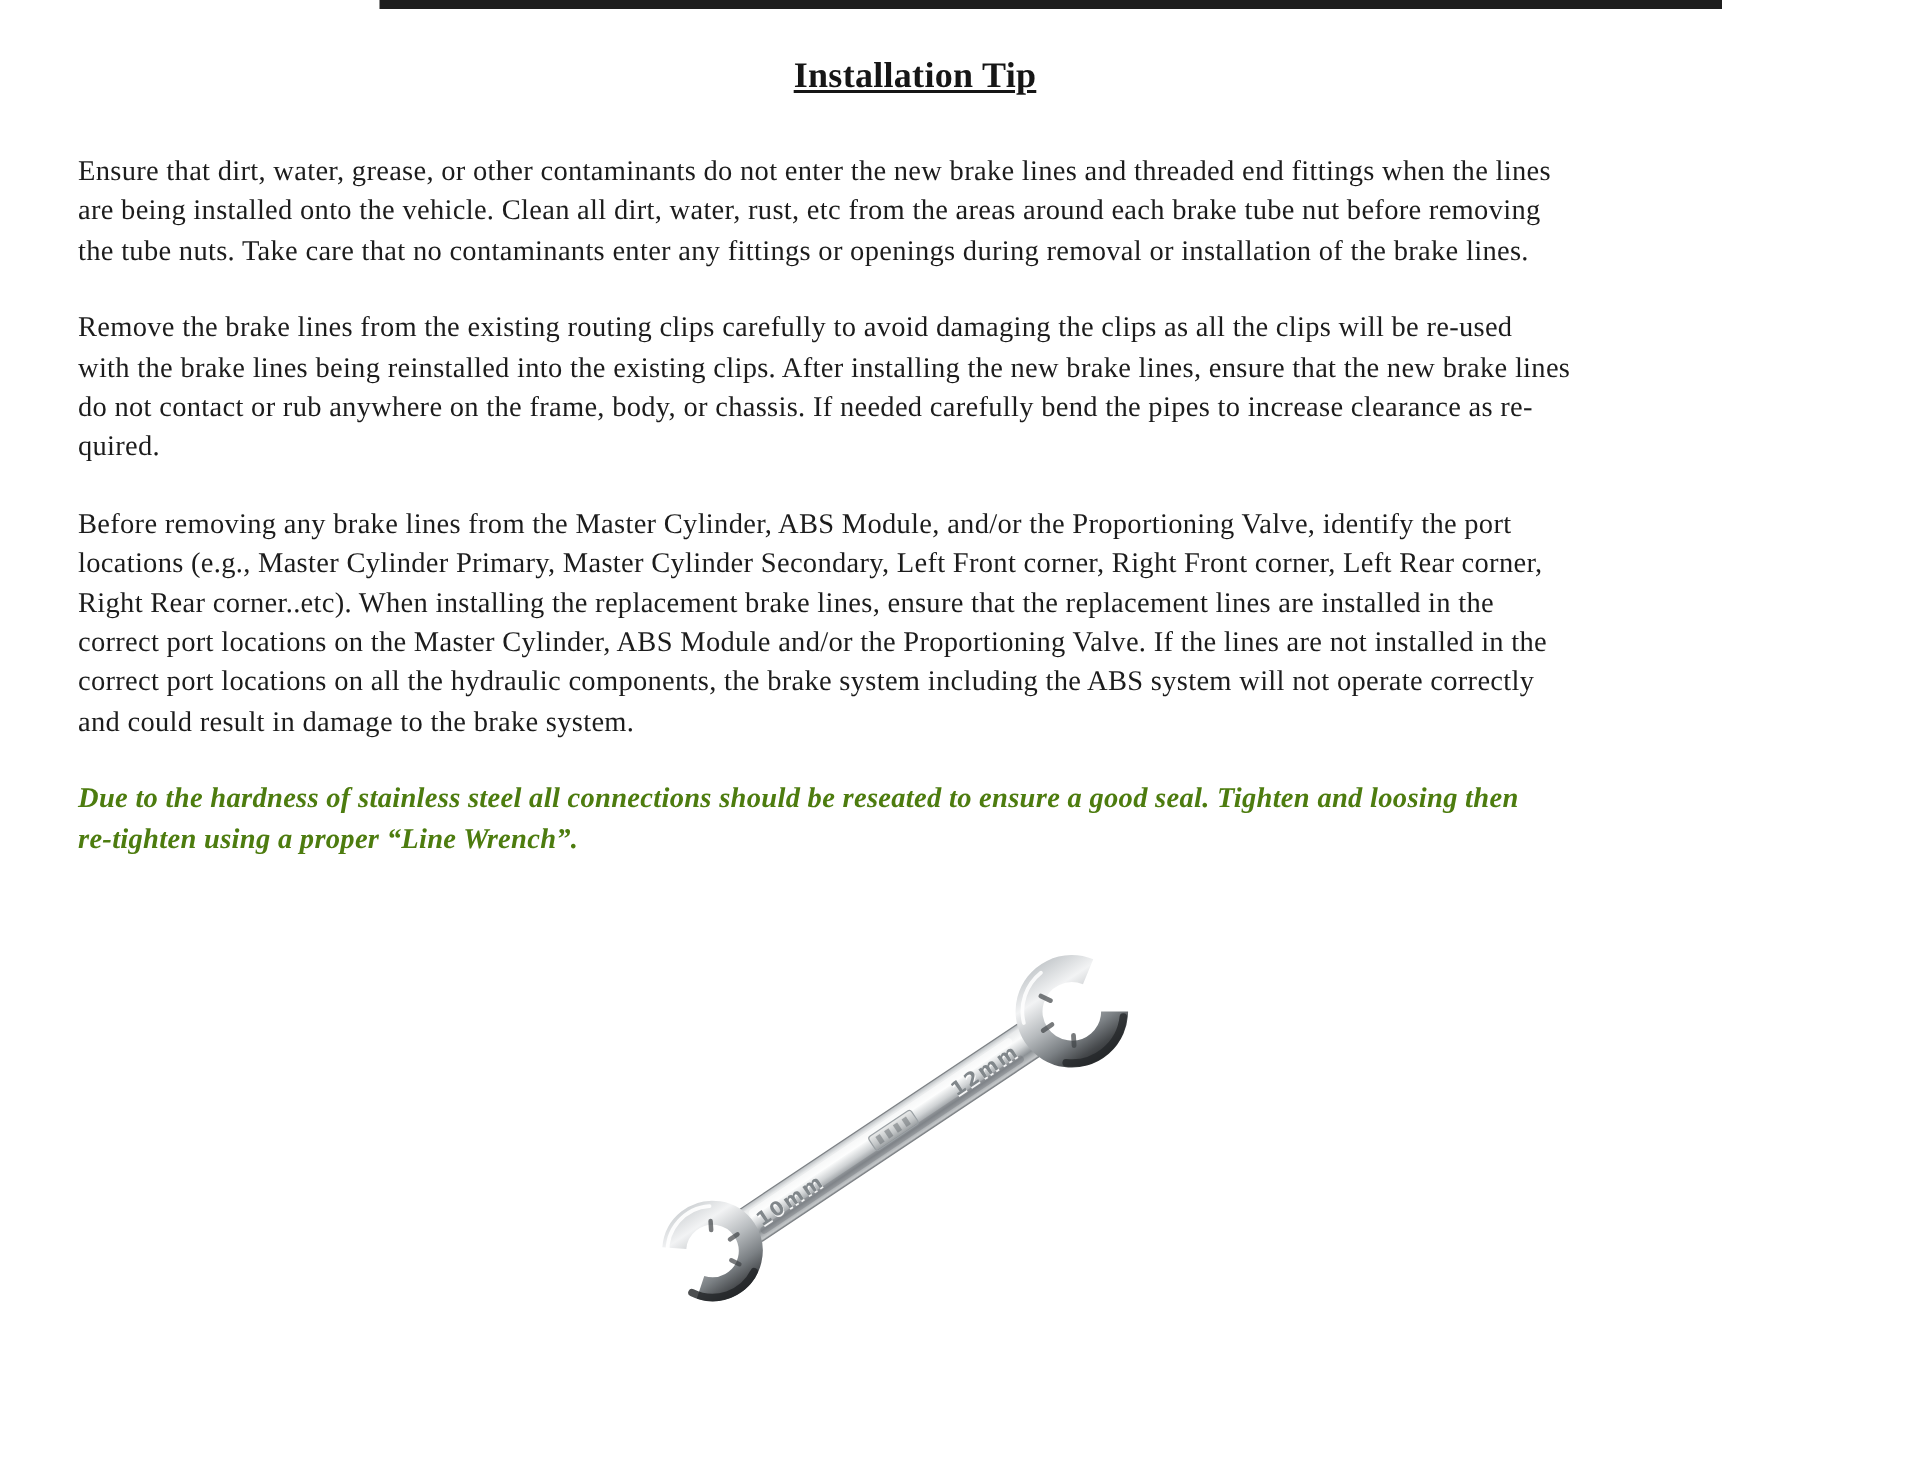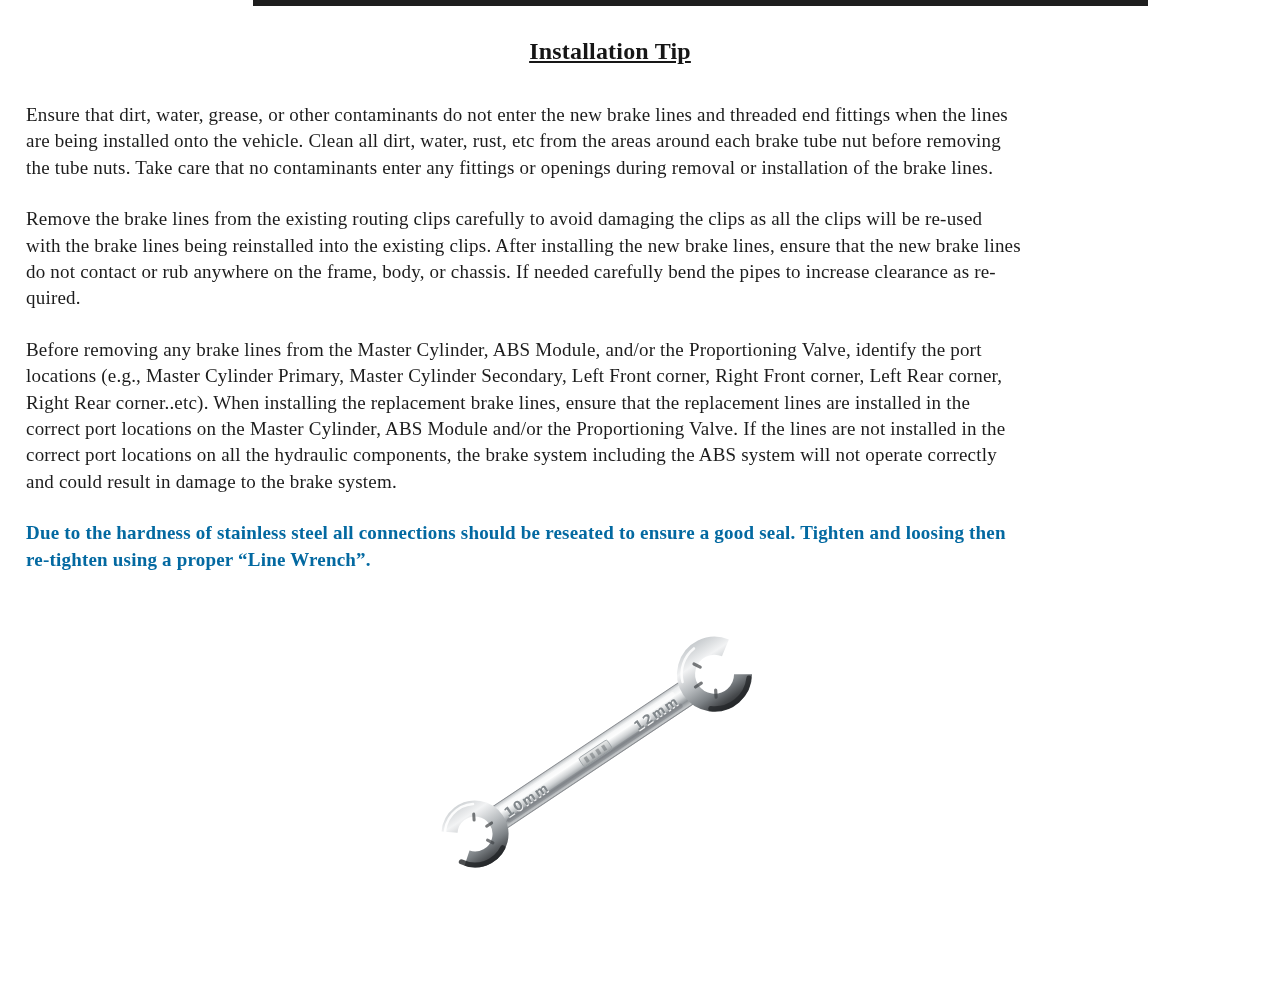--- a/index.html
+++ b/index.html
@@ -19,29 +19,29 @@
     margin:38px 0 0 0;
     padding-right:60px;
     text-align:center;
     font-size:24px;
     font-weight:bold;
     text-decoration:underline;
     letter-spacing:0.2px;
     color:#161616;
   }
   .para{
-    margin:25px 58px 0 26px;
+    margin:25px 58px 0 52px;
     font-size:19px;
     line-height:26.4px;
     letter-spacing:0.2px;
     white-space:pre-line;
     color:#1c1c1c;
   }
   .para.first{ margin-top:37px; }
-  .para.bold{ font-weight:bold; color:#0369a1; }
+  .para.bold{ font-weight:bold; color:#4d7c0f;font-style:italic; }
   .wrench{
     position:absolute;left:423px;top:622px;
     width:350px;height:270px;
   }
   .stamp-text{
     font-family:"DejaVu Sans", sans-serif;
     font-size:13px;
     font-weight:bold;
     letter-spacing:1.5px;
   }

